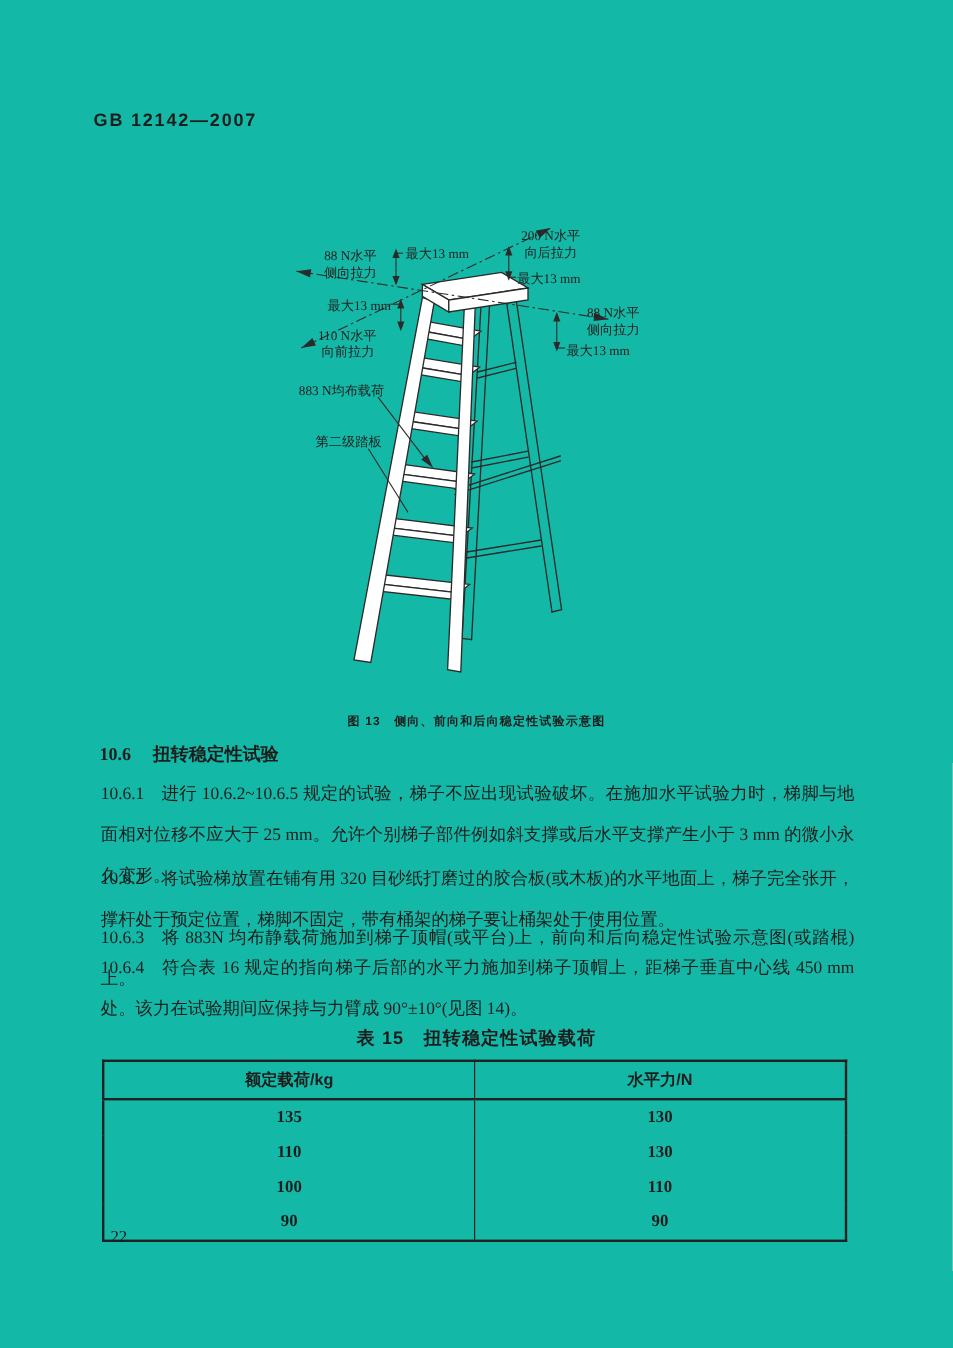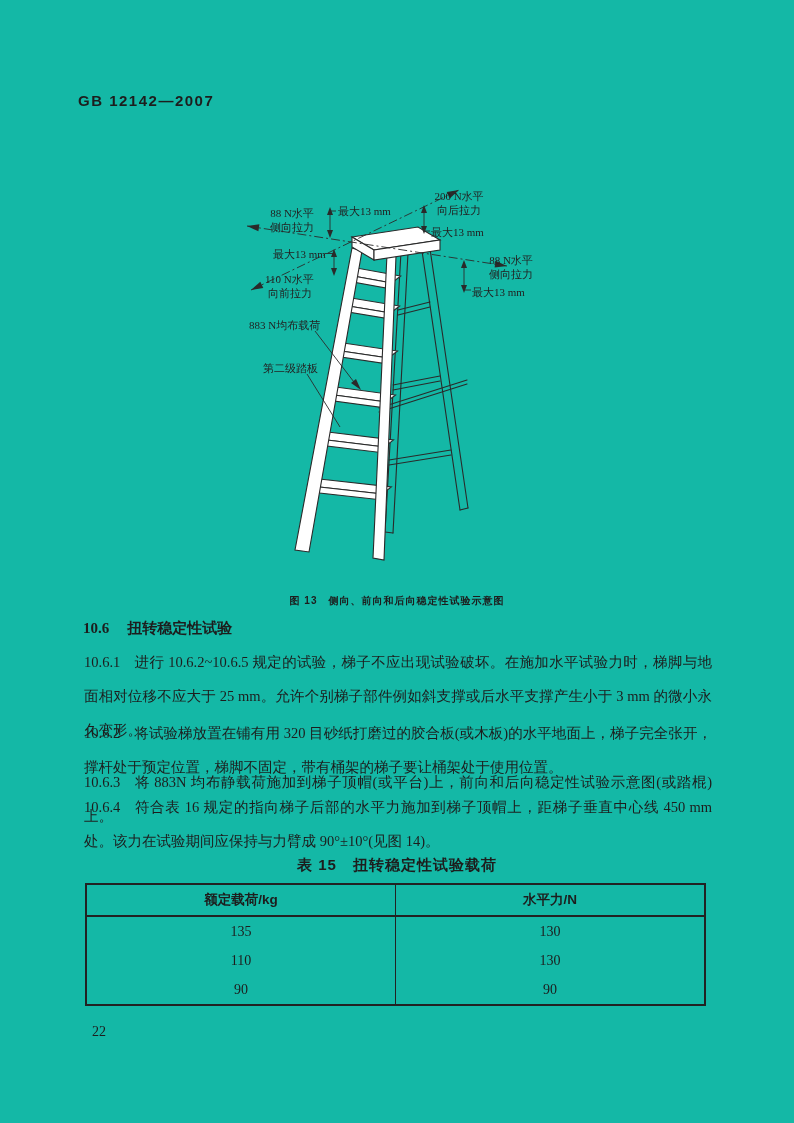--- a/index.html
+++ b/index.html
@@ -15,21 +15,21 @@
   .sec-heading .num{margin-right:18px;font-family:"Liberation Serif",serif;}
   .clause{position:absolute;left:84px;width:628px;font-size:14.5px;line-height:34px;
           text-align:justify;margin:0;}
   .clause .num{margin-right:14px;white-space:nowrap;}
   .tbl-caption{position:absolute;left:0;top:856px;width:794px;text-align:center;
           font-family:"Liberation Sans",sans-serif;font-weight:bold;font-size:15px;letter-spacing:1px;}
   table.loads{position:absolute;left:85px;top:883px;width:621px;border-collapse:collapse;
           table-layout:fixed;}
   table.loads th{height:28px;border-bottom:2px solid #222;font-family:"Liberation Sans",sans-serif;
           font-weight:bold;font-size:13.5px;text-align:center;vertical-align:middle;}
-  table.loads td{height:27px;font-size:14px;text-align:center;vertical-align:middle;}
+  table.loads td{height:27px;font-size:14px;text-align:center;vertical-align:middle;font-weight:bold;}
   table.loads{border:2px solid #222;}
   .col-l{border-right:1.5px solid #222;}
   .page-num{position:absolute;left:92px;top:1024px;font-size:14px;}
   svg text{font-family:"Liberation Serif",serif;font-size:11px;fill:#222;}
 </style>
 </head>
 <body>
 
 <div class="page">
 
@@ -166,20 +166,24 @@
     <tbody>
       <tr>
         <td class="col-l">135</td>
         <td>130</td>
       </tr>
       <tr>
         <td class="col-l">110</td>
         <td>130</td>
       </tr>
       <tr>
+        <td class="col-l">100</td>
+        <td>110</td>
+      </tr>
+      <tr>
         <td class="col-l">90</td>
         <td>90</td>
       </tr>
     </tbody>
   </table>
 
   <div class="page-num">22</div>
 
 </div>
 

